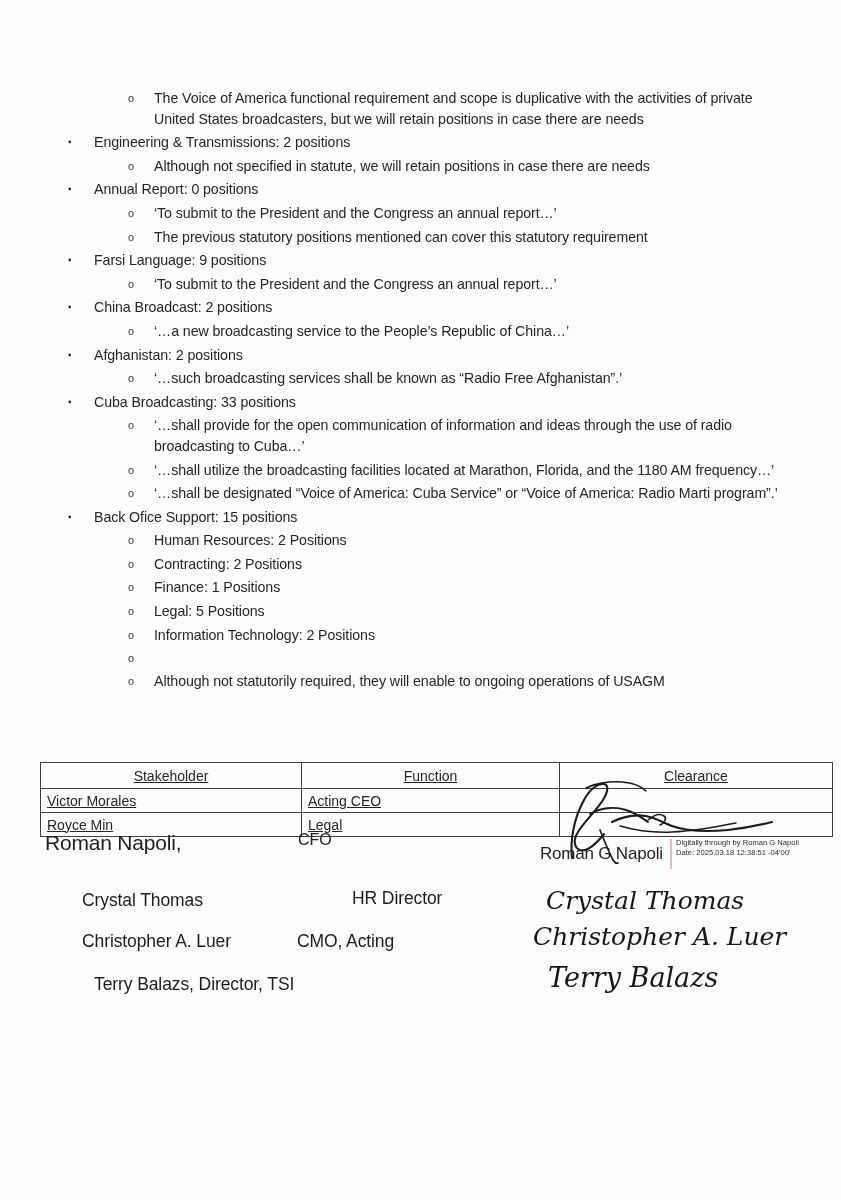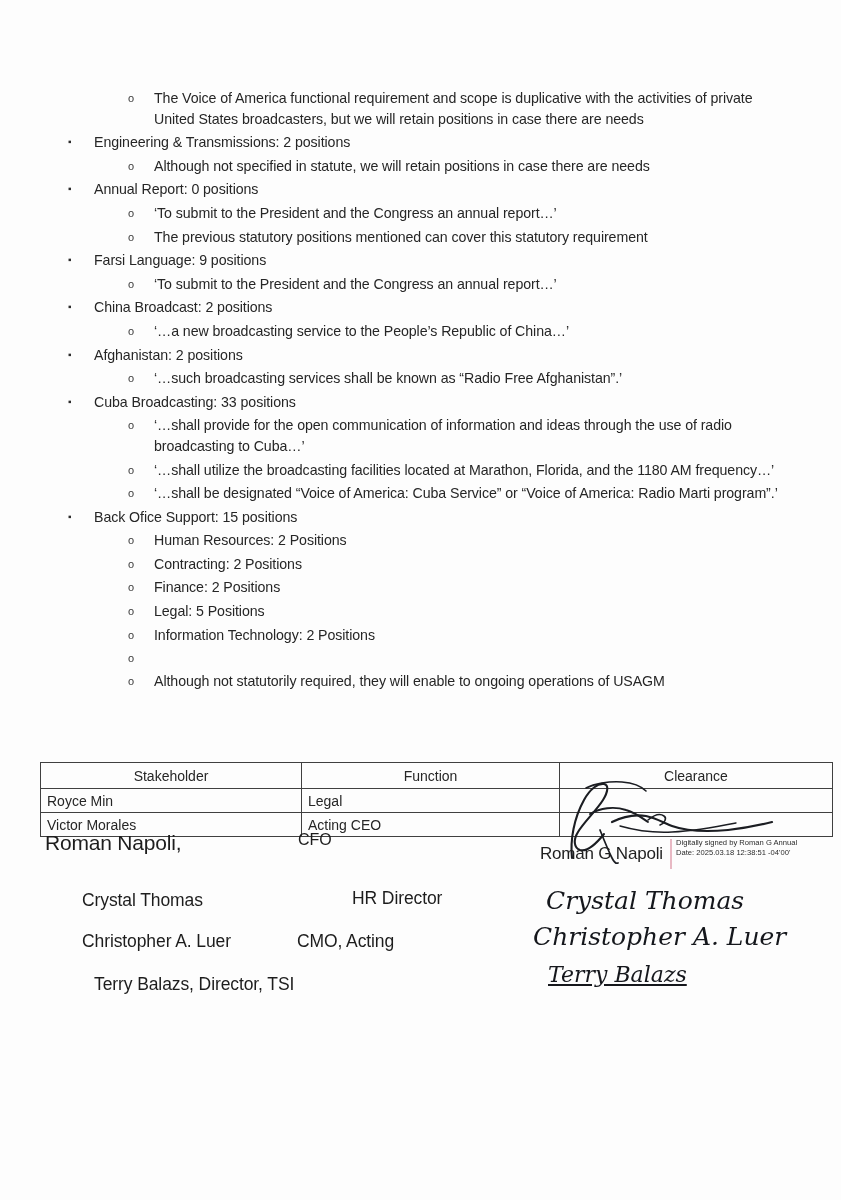--- a/index.html
+++ b/index.html
@@ -67,20 +67,21 @@
     border-collapse: collapse;
     table-layout: fixed;
   }
   .sig-table td {
     border: 1px solid #404040;
     height: 21px;
     font-size: 14px;
     color: #262626;
     padding: 1px 6px;
     vertical-align: middle;
+    text-decoration: underline;
   }
   .sig-table .c1 { width: 248px; }
   .sig-table .c2 { width: 245px; }
   .sig-table .c3 { width: 260px; }
   .sig-table .hd {
     text-align: center;
     font-size: 14px;
     height: 23px;
   }
 
@@ -234,21 +235,21 @@
       <div class="row lvl2">
         <span class="bullet-ci">o</span>
         <span class="txt">Human Resources: 2 Positions</span>
       </div>
       <div class="row lvl2">
         <span class="bullet-ci">o</span>
         <span class="txt">Contracting: 2 Positions</span>
       </div>
       <div class="row lvl2">
         <span class="bullet-ci">o</span>
-        <span class="txt">Finance: 2 Positions</span>
+        <span class="txt">Finance: 1 Positions</span>
       </div>
       <div class="row lvl2">
         <span class="bullet-ci">o</span>
         <span class="txt">Legal: 5 Positions</span>
       </div>
       <div class="row lvl2">
         <span class="bullet-ci">o</span>
         <span class="txt">Information Technology: 2 Positions</span>
       </div>
       <div class="row lvl2">
@@ -261,27 +262,27 @@
     </div>
 
   <table class="sig-table">
     <tbody>
       <tr>
         <td class="c1 hd">Stakeholder</td>
         <td class="c2 hd">Function</td>
         <td class="c3 hd">Clearance</td>
       </tr>
       <tr>
-        <td class="c1">Royce Min</td>
-        <td class="c2">Legal</td>
+        <td class="c1">Victor Morales</td>
+        <td class="c2">Acting CEO</td>
         <td class="c3"></td>
       </tr>
       <tr>
-        <td class="c1">Victor Morales</td>
-        <td class="c2">Acting CEO</td>
+        <td class="c1">Royce Min</td>
+        <td class="c2">Legal</td>
         <td class="c3"></td>
       </tr>
     </tbody>
   </table>
 
   <svg class="clearance-mark" viewBox="0 0 240 95">
     <g fill="none" stroke="#1b1d22" stroke-linecap="round" stroke-linejoin="round">
       <path d="M12 88 C10 70, 14 48, 24 30 C30 19, 38 13, 44 14 C49 15, 48 22, 43 30 C36 41, 24 52, 18 62 C13 70, 14 78, 20 80 C27 82, 36 74, 44 64" stroke-width="2.1"></path>
       <path d="M26 18 C34 14, 48 11, 62 12 C74 13, 82 17, 86 21" stroke-width="1.6"></path>
       <path d="M30 44 C40 38, 54 36, 66 40 C76 43, 82 48, 88 52" stroke-width="1.9"></path>
@@ -291,28 +292,28 @@
       <path d="M88 50 C94 45, 100 43, 104 46 C107 48, 105 53, 100 55" stroke-width="1.6"></path>
     </g>
   </svg>
 
   <div class="napoli-name">Roman Napoli,</div>
   <div class="napoli-func">CFO</div>
 
   <div class="ds-name">Roman G Napoli</div>
   <div class="ds-bar"></div>
   <div class="ds-meta">
-    <div>Digitally signed by Roman G Annual</div>
+    <div>Digitally through by Roman G Napoli</div>
     <div>Date: 2025.03.18 12:38:51 -04'00'</div>
   </div>
 
   <div class="sb-name" style="left:82px; top:890px;">Crystal Thomas</div>
   <div class="sb-func" style="left:352px; top:888px;">HR Director</div>
   <div class="hand" style="left:546px; top:886px; font-size:25px;">Crystal Thomas</div>
 
   <div class="sb-name" style="left:82px; top:931px;">Christopher A. Luer</div>
   <div class="sb-func" style="left:297px; top:931px;">CMO, Acting</div>
   <div class="hand" style="left:533px; top:922px; font-size:25px;">Christopher A. Luer</div>
 
   <div class="sb-name" style="left:82px; top:974px;margin-left:12px;">Terry Balazs, Director, TSI</div>
-  <div class="hand" style="left:548px; top:962px; font-size:22px;text-decoration:underline;">Terry Balazs</div>
+  <div class="hand" style="left:548px; top:962px; font-size:27px;">Terry Balazs</div>
 
 </div>
 
 </body></html>

